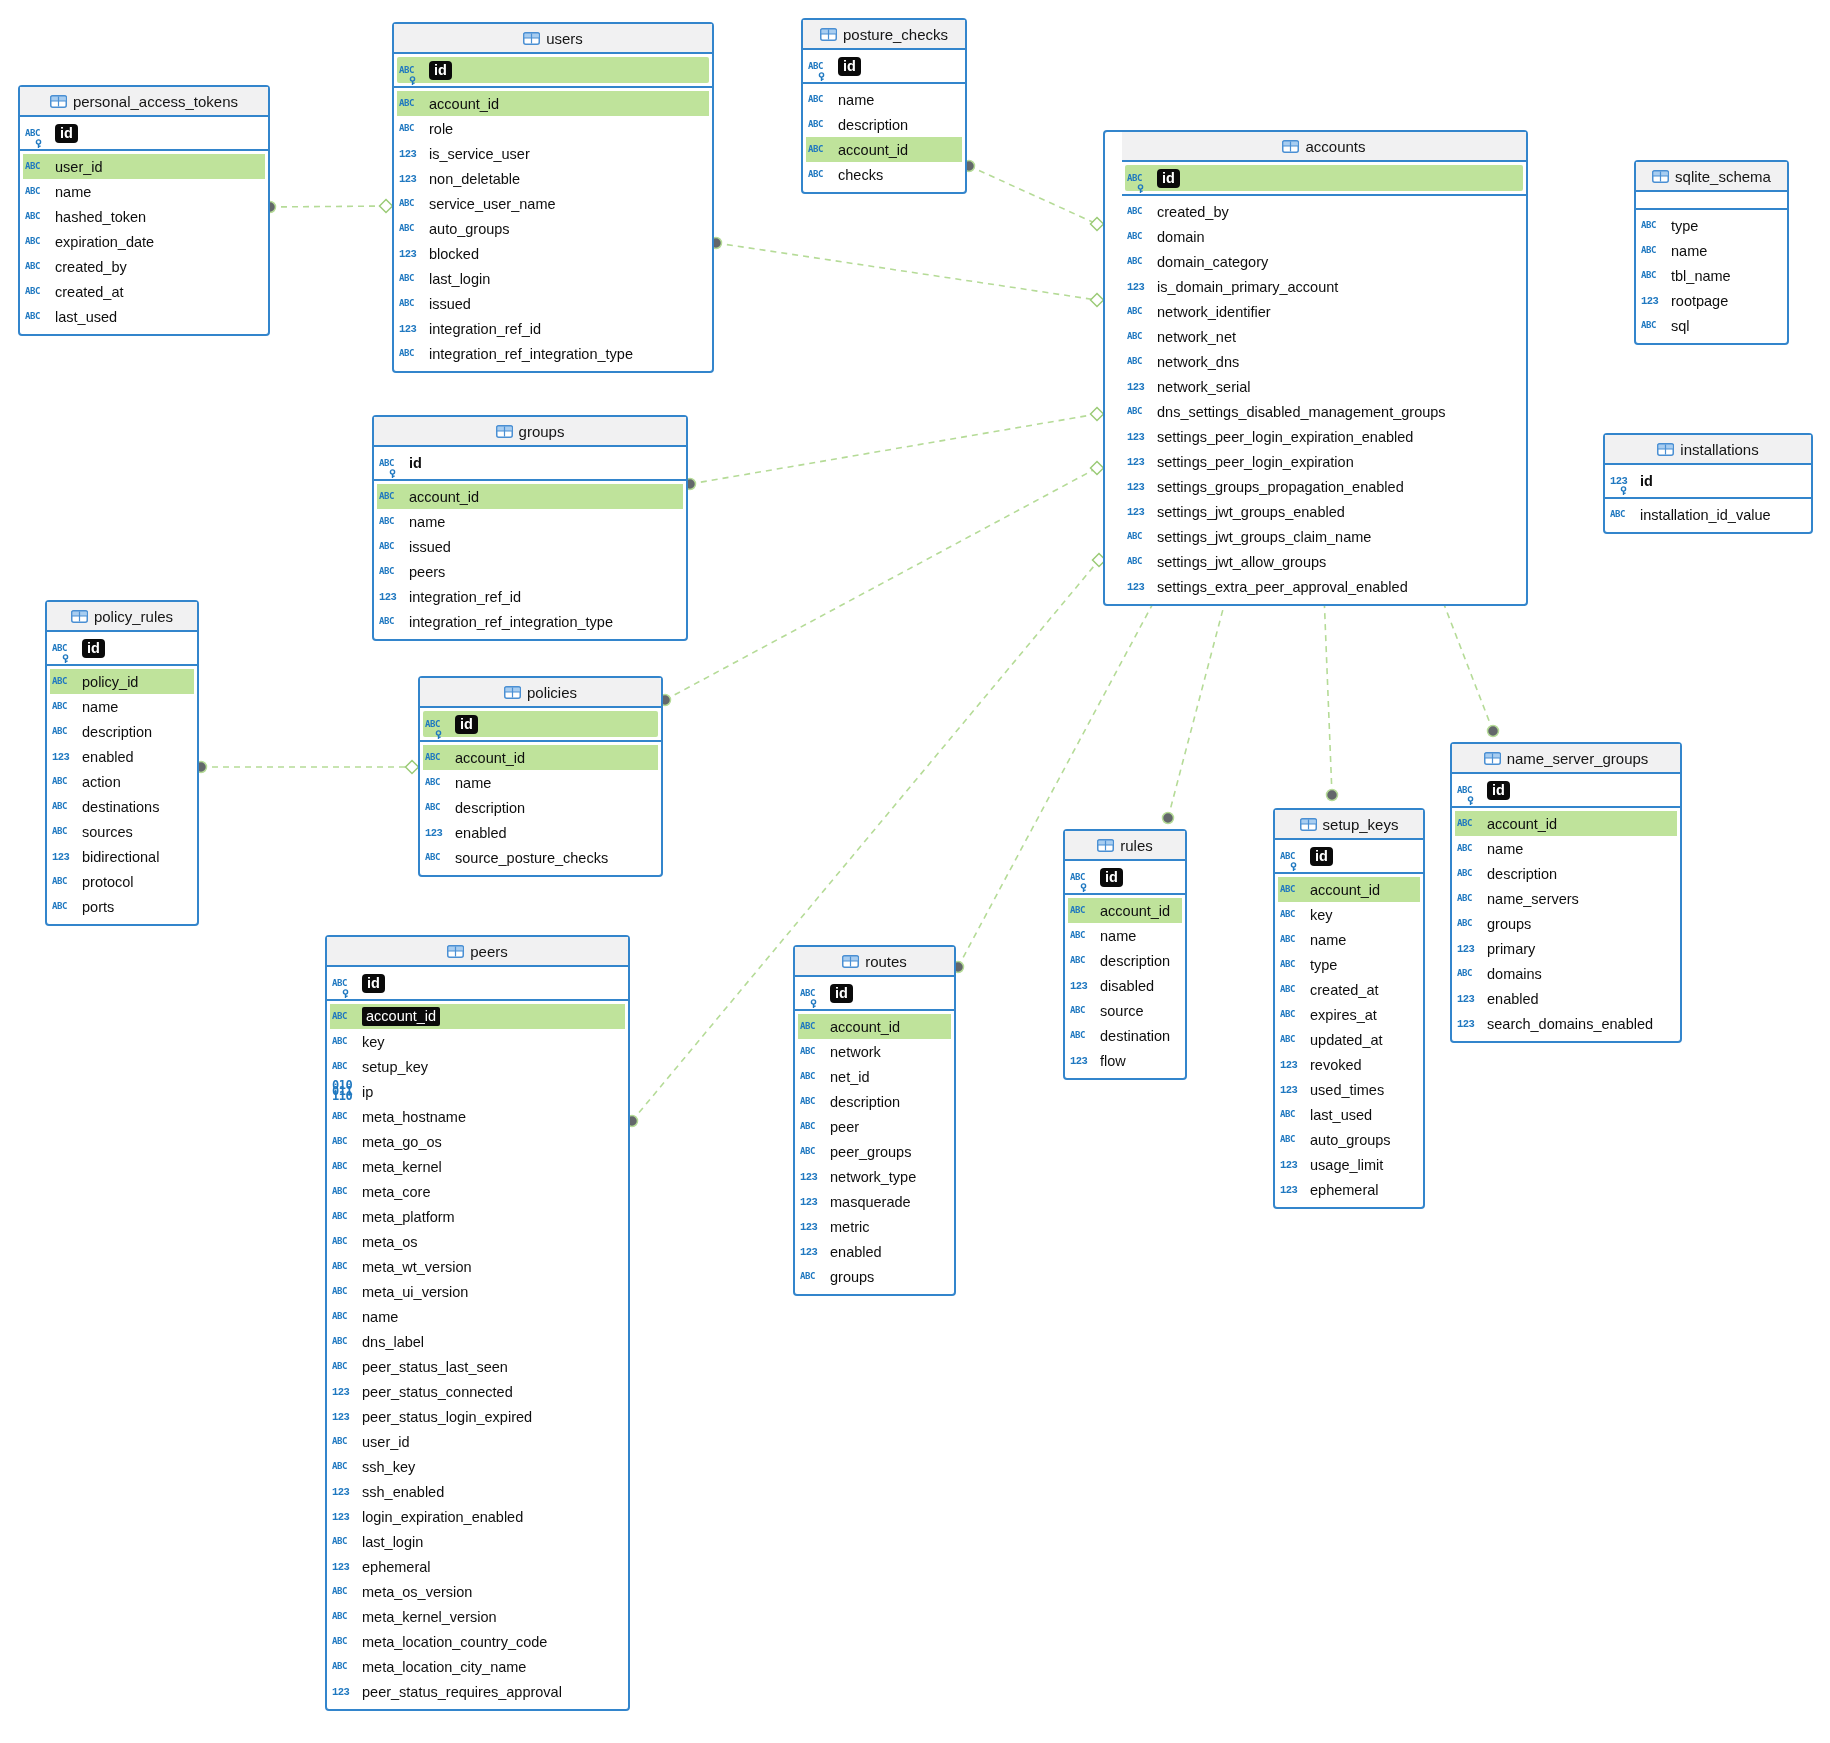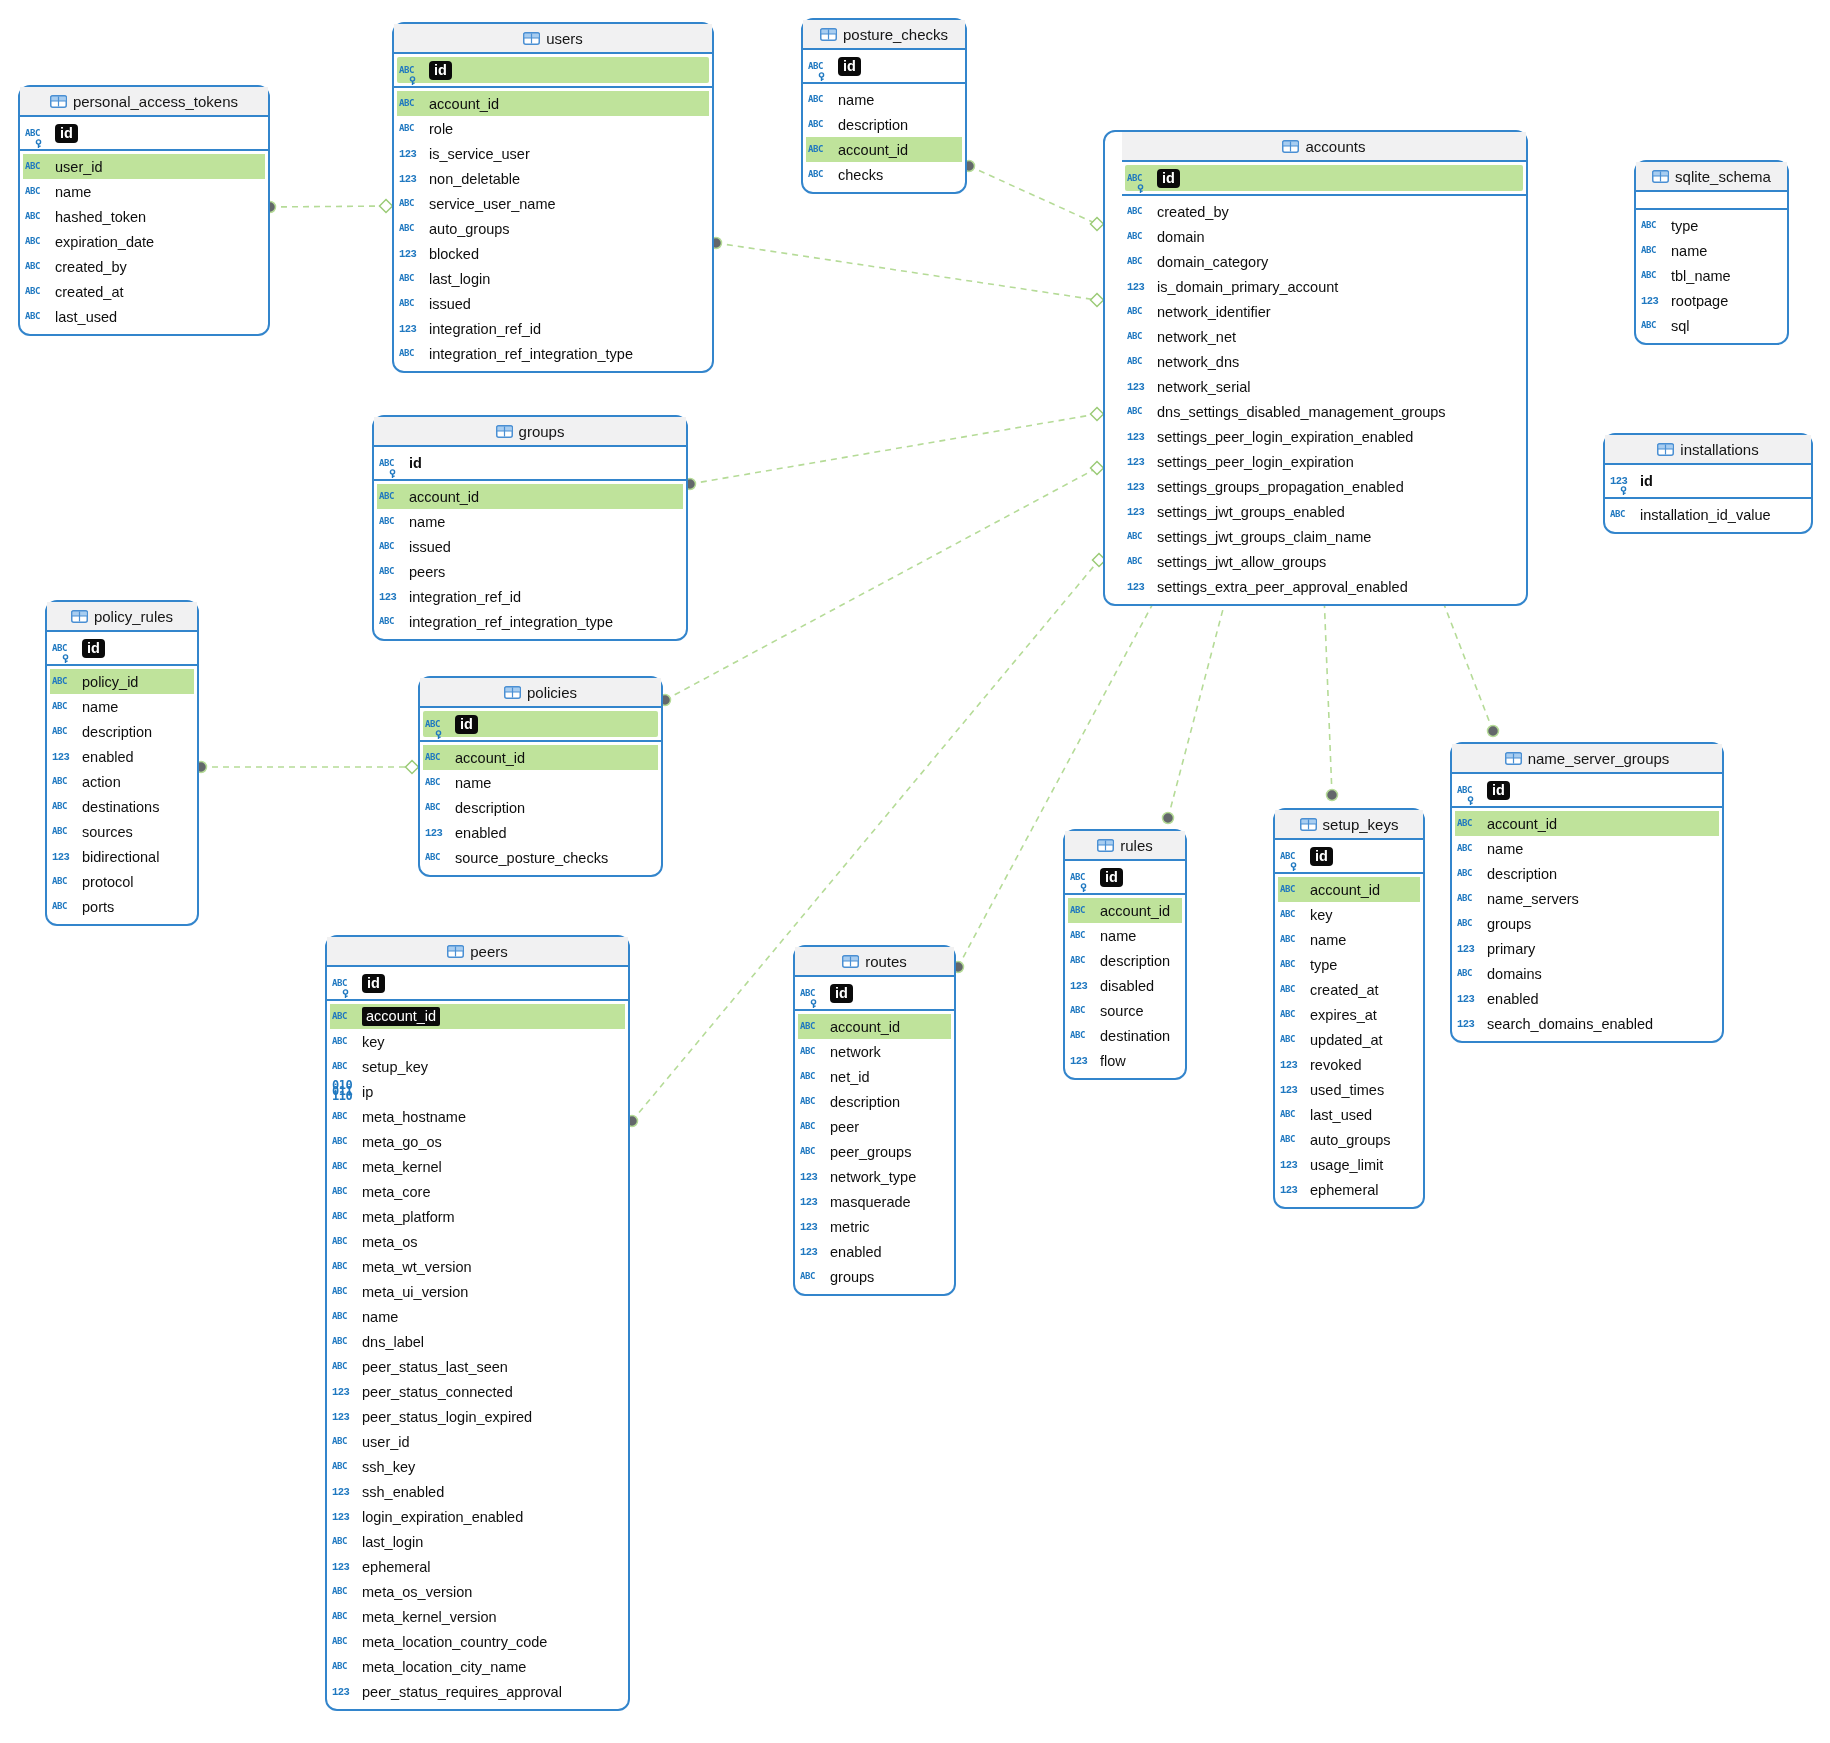--- a/index.html
+++ b/index.html
@@ -3,21 +3,21 @@
 <meta charset="utf-8">
 <style>
   html,body { margin:0; padding:0; background:#ffffff; }
   .canvas {
     position:relative; width:1830px; height:1743px; background:#ffffff;
     font-family:"Liberation Sans", sans-serif; overflow:hidden;
   }
   svg.wires { position:absolute; left:0; top:0; }
   .tbl {
     position:absolute; box-sizing:border-box; background:#ffffff;
-    border:2px solid #3385cc; border-radius:12px;
+    border:2px solid #3385cc; border-radius:4px;
   }
   .tbl-h {
     height:28px; background:#f1f1f2; border-bottom:2px solid #3385cc;
     display:flex; align-items:center; justify-content:center; gap:6px;
     font-size:15px; color:#141414; white-space:nowrap; overflow:hidden;
   }
   .pk { border-bottom:2px solid #3385cc; padding:3px; }
   .pk-inner { min-height:26px; display:flex; align-items:center; padding:0 2px; border-radius:2px; }
   .pk-inner.green { background:#bfe39b; }
   .pk-empty { height:10px; }
@@ -1186,21 +1186,21 @@
           <span class="lbl">usage_limit</span>
         </div>
         <div class="row">
           <span class="ic">
             <span class="t-123">123</span>
           </span>
           <span class="lbl">ephemeral</span>
         </div>
       </div>
     </div>
-    <div class="tbl" style="left: 1450px; top: 742px; width: 274px;">
+    <div class="tbl" style="left: 1450px; top: 742px; width: 232px;">
       <div class="tbl-h">
         <span class="ticon">
           <svg width="17" height="13" viewBox="0 0 17 13">
             <rect x="0.75" y="0.75" width="15.5" height="11.5" rx="2" fill="#ffffff" stroke="#4a8fd3" stroke-width="1.5"></rect>
             <path d="M2 1 h13 a1.5 1.5 0 0 1 1.5 1.5 V6 H0.75 V2.5 A1.5 1.5 0 0 1 2 1 Z" fill="#a8cdf0" stroke="#4a8fd3" stroke-width="1.2"></path>
             <line x1="8.5" y1="1.5" x2="8.5" y2="11.5" stroke="#4a8fd3" stroke-width="1.2"></line>
           </svg>
         </span>
         <span class="ttl">name_server_groups</span>
       </div>

